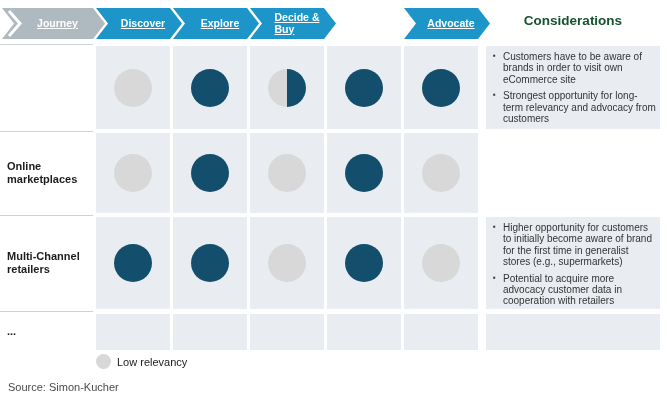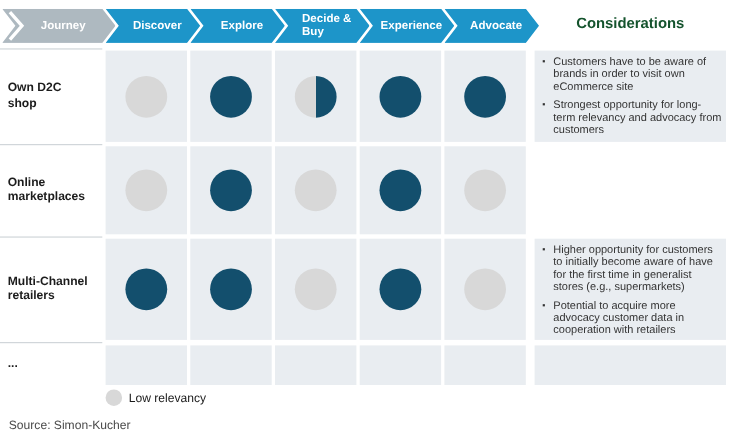--- a/index.html
+++ b/index.html
@@ -6,21 +6,21 @@
   .canvas{
     position:relative;width:667px;height:404px;background:#fff;
     font-family:"Liberation Sans","DejaVu Sans",sans-serif;overflow:hidden;
   }
   
   .chev{
     position:absolute;top:8px;height:31px;
     clip-path:polygon(0 0,calc(100% - 12px) 0,100% 50%,calc(100% - 12px) 100%,0 100%,12px 50%);
     display:flex;align-items:center;justify-content:center;
     color:#fff;font-weight:bold;font-size:10.5px;line-height:1.05;
-    white-space:pre-line;text-align:left;
+    white-space:pre-line;text-align:left;text-decoration:underline;
   }
   .chev.gray{background:var(--chevron-gray);}
   .chev.blue{background:var(--accent-blue);}
   .chev span{padding:0 6px 0 14px;}
   .journey-inner-chevron{position:absolute;left:5px;top:0;}
   .considerations-title{
     position:absolute;left:486px;top:13px;width:174px;text-align:center;
     font-size:13.5px;font-weight:bold;color:#14532d;
   }
   
@@ -66,31 +66,28 @@
   <div class="chev gray" style="left:2px;width:103px;">
     <svg class="journey-inner-chevron" width="16" height="31" viewBox="0 0 16 31">
         <polyline points="2,3 13,15.5 2,28" fill="none" stroke="#fff" stroke-width="3"></polyline>
       </svg>
     <span>Journey</span>
   </div>
   <div class="chev blue" style="left:96px;width:86px;"><span>Discover</span></div>
   <div class="chev blue" style="left:173px;width:86px;"><span>Explore</span></div>
   <div class="chev blue" style="left:250px;width:86px;"><span>Decide &amp;
 Buy</span></div>
-  <div class="chev blue" style="left:327px;width:86px;"><span>Experience</span></div>
   <div class="chev blue" style="left:404px;width:86px;"><span>Advocate</span></div>
   <div class="considerations-title">Considerations</div>
 
   <div class="divider" style="top:44px;"></div>
   <div class="divider" style="top:131px;"></div>
   <div class="divider" style="top:215px;"></div>
   <div class="divider" style="top:311px;"></div>
 
-  <div class="rlabel r0"><span>Own D2C
-shop</span></div>
   <div class="cell c0 r0">
       <div class="dot dot-low"></div>
     </div>
   <div class="cell c1 r0">
       <div class="dot dot-high"></div>
     </div>
   <div class="cell c2 r0">
       <div class="dot dot-half"></div>
     </div>
   <div class="cell c3 r0">
@@ -136,21 +133,21 @@
       <div class="dot dot-low"></div>
     </div>
   <div class="cell c3 r2">
       <div class="dot dot-high"></div>
     </div>
   <div class="cell c4 r2">
       <div class="dot dot-low"></div>
     </div>
   <div class="cell cons r2">
     <ul>
-      <li>Higher opportunity for customers to initially become aware of have for the first time in generalist stores (e.g., supermarkets)</li>
+      <li>Higher opportunity for customers to initially become aware of brand for the first time in generalist stores (e.g., supermarkets)</li>
       <li>Potential to acquire more advocacy customer data in cooperation with retailers</li>
     </ul>
   </div>
 
   <div class="rlabel r3"><span>...</span></div>
   <div class="cell c0 r3"></div>
   <div class="cell c1 r3"></div>
   <div class="cell c2 r3"></div>
   <div class="cell c3 r3"></div>
   <div class="cell c4 r3"></div>

